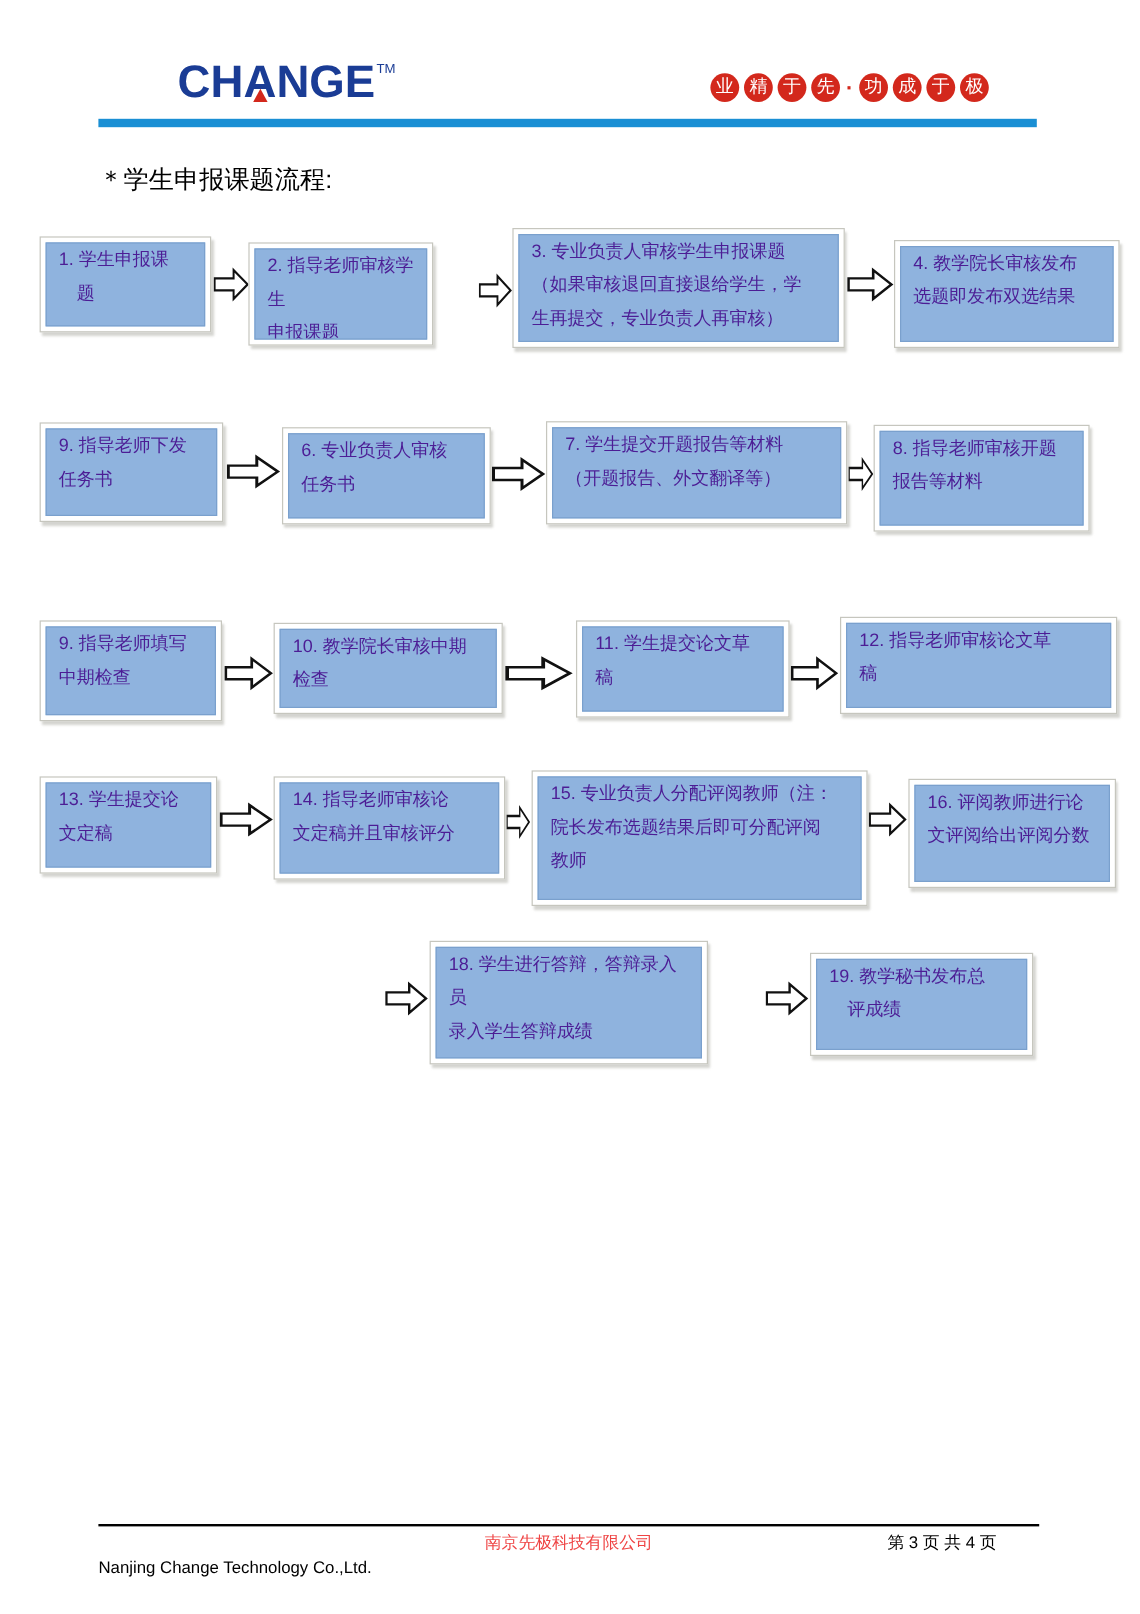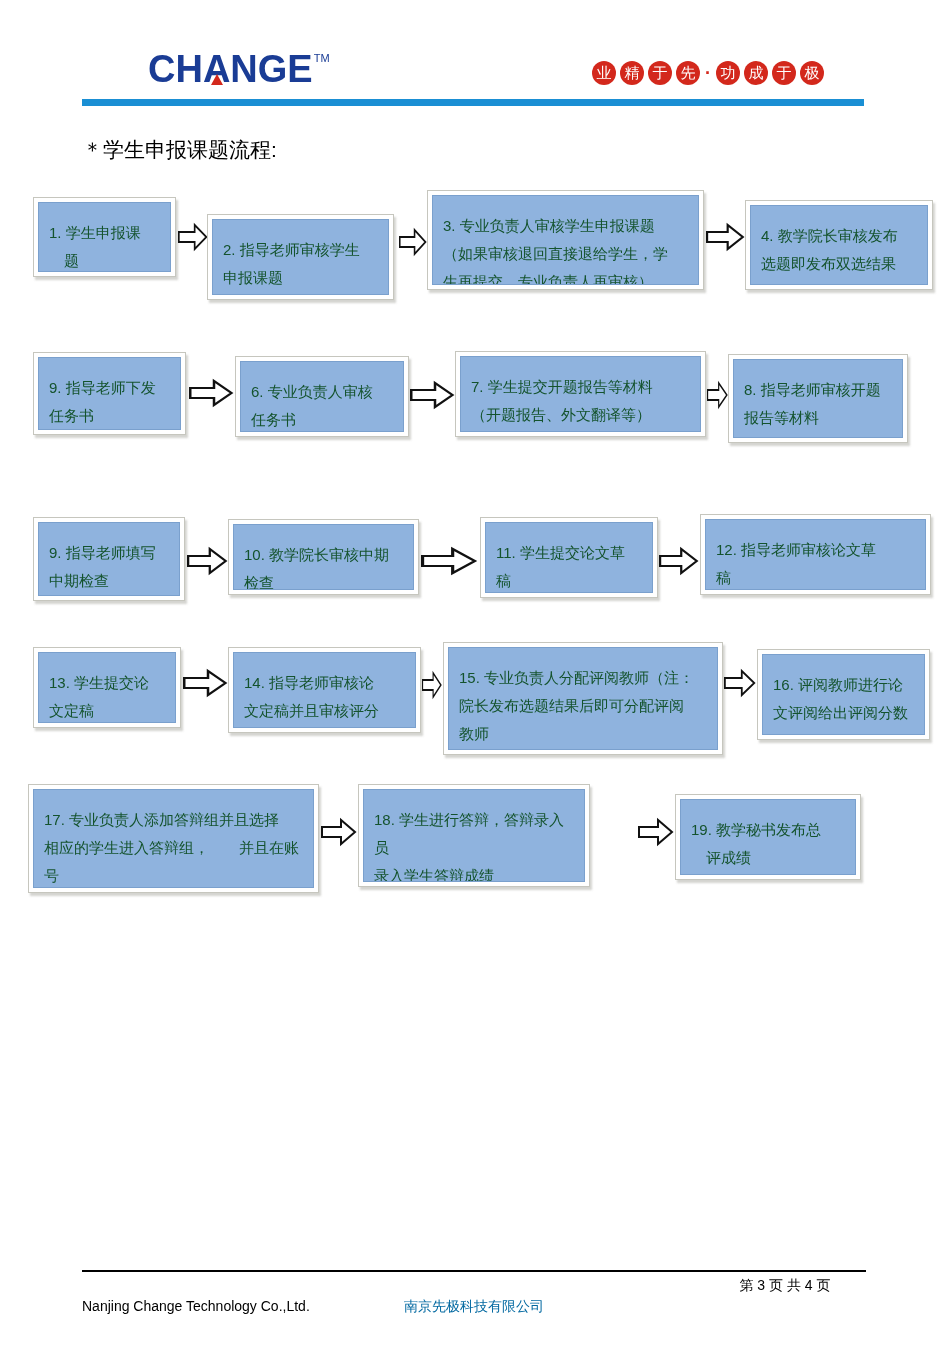--- a/index.html
+++ b/index.html
@@ -17,26 +17,26 @@
                font-size:15px;line-height:24px;text-align:center;display:inline-block;}
   .slogan-sep{color:#d3281c;font-weight:bold;font-size:18px;margin:0 1px;}
   .rule{position:absolute;left:82px;top:99px;width:782px;height:7px;background:#1a8fd4;}
 
   .title{position:absolute;left:82px;top:124px;font-size:21px;color:#000000;margin-top:12px;}
 
   
   .fbox{position:absolute;background:#ffffff;border:1px solid #c6c6be;
         box-shadow:2px 3px 2px rgba(160,160,150,.45);padding:4px;box-sizing:border-box;}
   .fbox-inner{width:100%;height:100%;background:#8fb3de;border:1px solid #7aa0cd;box-sizing:border-box;
-              padding:16px 10px;font-size:15px;line-height:28px;color:#14532d;white-space:pre-line;overflow:hidden;}
+              padding:0 10px;font-size:15px;line-height:28px;color:#4c1d95;white-space:pre-line;overflow:hidden;}
   .farrow{position:absolute;}
 
   
   .footer-line{position:absolute;left:82px;top:1270px;width:784px;height:2px;background:#000000;}
-  .footer-cn{position:absolute;left:82px;top:1277px;width:784px;text-align:center;font-size:14px;color:#0369a1;margin-top:21px;}
+  .footer-cn{position:absolute;left:82px;top:1277px;width:784px;text-align:center;font-size:14px;color:#ef4444;}
   .footer-en{position:absolute;left:82px;top:1298px;width:784px;text-align:left;font-size:14px;color:#000000;}
   .page-info{position:absolute;left:700px;top:1277px;width:170px;text-align:center;font-size:14px;color:#000000;}
 </style>
 </head>
 <body>
 
 <div class="page">
 
   <div class="logo"><span>CH</span><span class="logo-a"><span>A</span><i class="logo-tri"></i></span><span>NGE</span><span class="tm">TM</span></div>
 
@@ -56,21 +56,21 @@
 
   <div class="title">＊学生申报课题流程:</div>
 
   <div class="fbox" style="left:33px;top:197px;width:143px;height:80px">
       <div class="fbox-inner">1. 学生申报课
 　题</div>
     </div>
   <svg class="farrow" style="left:178px;top:222px" width="30" height="30" viewBox="0 0 36 30" preserveAspectRatio="none">
       <path d="M1 10 H20 V3 L34 15 L20 27 V20 H1 Z" fill="#ffffff" stroke="#111111" stroke-width="2"></path>
     </svg>
-  <div class="fbox" style="left:207px;top:214px;width:187px;height:86px">
+  <div class="fbox" style="left:207px;top:202px;width:154px;height:86px">
       <div class="fbox-inner">2. 指导老师审核学生
 申报课题</div>
     </div>
   <svg class="farrow" style="left:399px;top:227px" width="28" height="30" viewBox="0 0 36 30" preserveAspectRatio="none">
       <path d="M1 10 H20 V3 L34 15 L20 27 V20 H1 Z" fill="#ffffff" stroke="#111111" stroke-width="2"></path>
     </svg>
   <div class="fbox" style="left:427px;top:190px;width:277px;height:100px">
       <div class="fbox-inner">3. 专业负责人审核学生申报课题
 （如果审核退回直接退给学生，学
 生再提交，专业负责人再审核）</div>
@@ -155,25 +155,20 @@
 教师</div>
     </div>
   <svg class="farrow" style="left:724px;top:668px" width="32" height="30" viewBox="0 0 36 30" preserveAspectRatio="none">
       <path d="M1 10 H20 V3 L34 15 L20 27 V20 H1 Z" fill="#ffffff" stroke="#111111" stroke-width="2"></path>
     </svg>
   <div class="fbox" style="left:757px;top:649px;width:173px;height:91px">
       <div class="fbox-inner">16. 评阅教师进行论
 文评阅给出评阅分数</div>
     </div>
 
-  <div class="fbox" style="left:28px;top:784px;width:291px;height:109px">
-      <div class="fbox-inner">17. 专业负责人添加答辩组并且选择
-相应的学生进入答辩组，　　并且在账号
-管理中设置答辩录入员账号</div>
-    </div>
   <svg class="farrow" style="left:321px;top:817px" width="36" height="30" viewBox="0 0 36 30" preserveAspectRatio="none">
       <path d="M1 10 H20 V3 L34 15 L20 27 V20 H1 Z" fill="#ffffff" stroke="#111111" stroke-width="2"></path>
     </svg>
   <div class="fbox" style="left:358px;top:784px;width:232px;height:103px">
       <div class="fbox-inner">18. 学生进行答辩，答辩录入员
 录入学生答辩成绩</div>
     </div>
   <svg class="farrow" style="left:638px;top:817px" width="36" height="30" viewBox="0 0 36 30" preserveAspectRatio="none">
       <path d="M1 10 H20 V3 L34 15 L20 27 V20 H1 Z" fill="#ffffff" stroke="#111111" stroke-width="2"></path>
     </svg>

